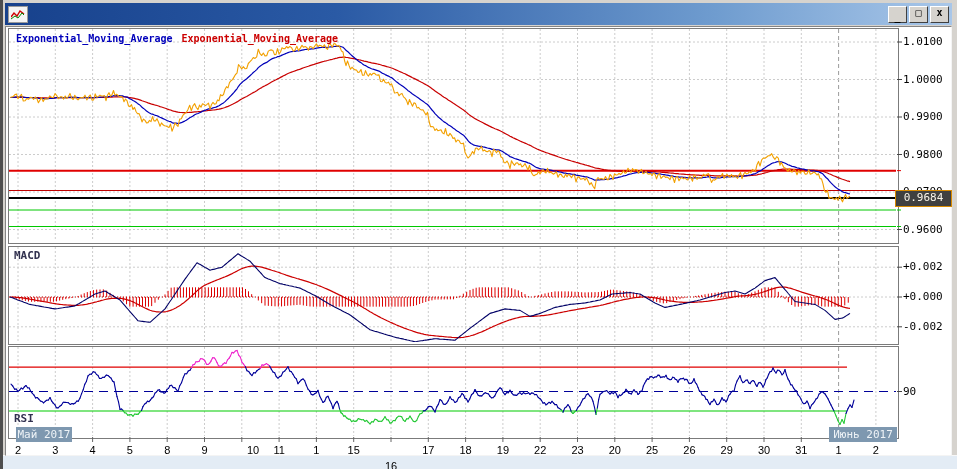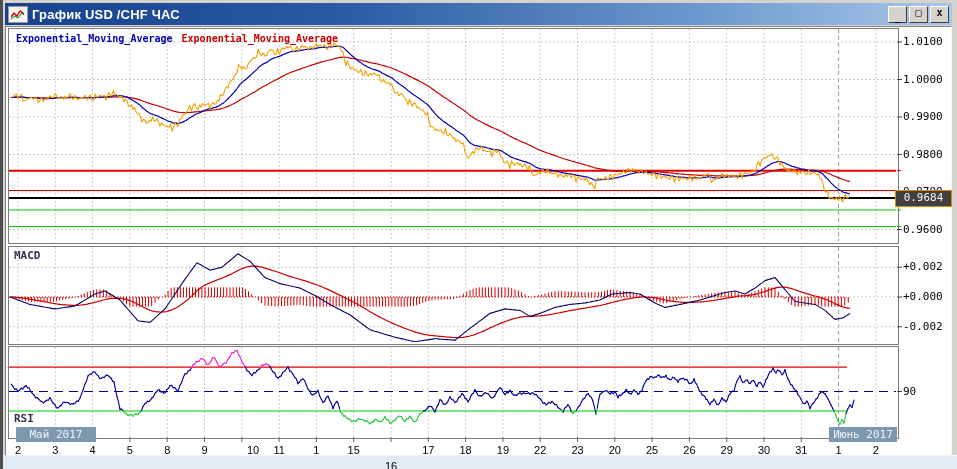--- a/index.html
+++ b/index.html
@@ -45,38 +45,37 @@
   .price-badge{
     position:absolute;left:895px;top:190px;width:55px;height:15px;z-index:5;
     background:#404040;border:1px solid #d88a00;color:#faf5ea;
     font-family:"DejaVu Sans Mono",monospace;font-size:11px;line-height:14px;text-align:center;
   }
   .month-badge{
     position:absolute;top:427px;height:15px;z-index:5;
     background:#7e98b0;color:#eef3f7;
     font-family:"DejaVu Sans Mono",monospace;font-size:11px;line-height:15px;text-align:center;
   }
-  #badge-may{left:16px;width:80px;}
+  #badge-may{left:16px;width:56px;}
   #badge-june{left:829px;width:68px;}
 </style>
 </head>
 <body>
 
 <div class="screen">
   <div class="frame-left"></div>
   <div class="frame-bottom"></div>
 
   <div class="titlebar">
     <span class="app-icon">
       <svg width="14" height="11" viewBox="0 0 14 11">
         <polyline points="0,8 3,4 6,7 9,2 13,5" fill="none" stroke="#cc0000" stroke-width="1.4"></polyline>
         <polyline points="0,10 4,7 7,9 11,4 13,6" fill="none" stroke="#008800" stroke-width="1"></polyline>
       </svg>
     </span>
-    <span class="title-text">График USD /CHF ЧАС</span>
     <span class="winbtns">
       <span class="winbtn btn-min">
           <span>_</span>
         </span>
       <span class="winbtn">
           <span>□</span>
         </span>
       <span class="winbtn">
           <span>x</span>
         </span>

